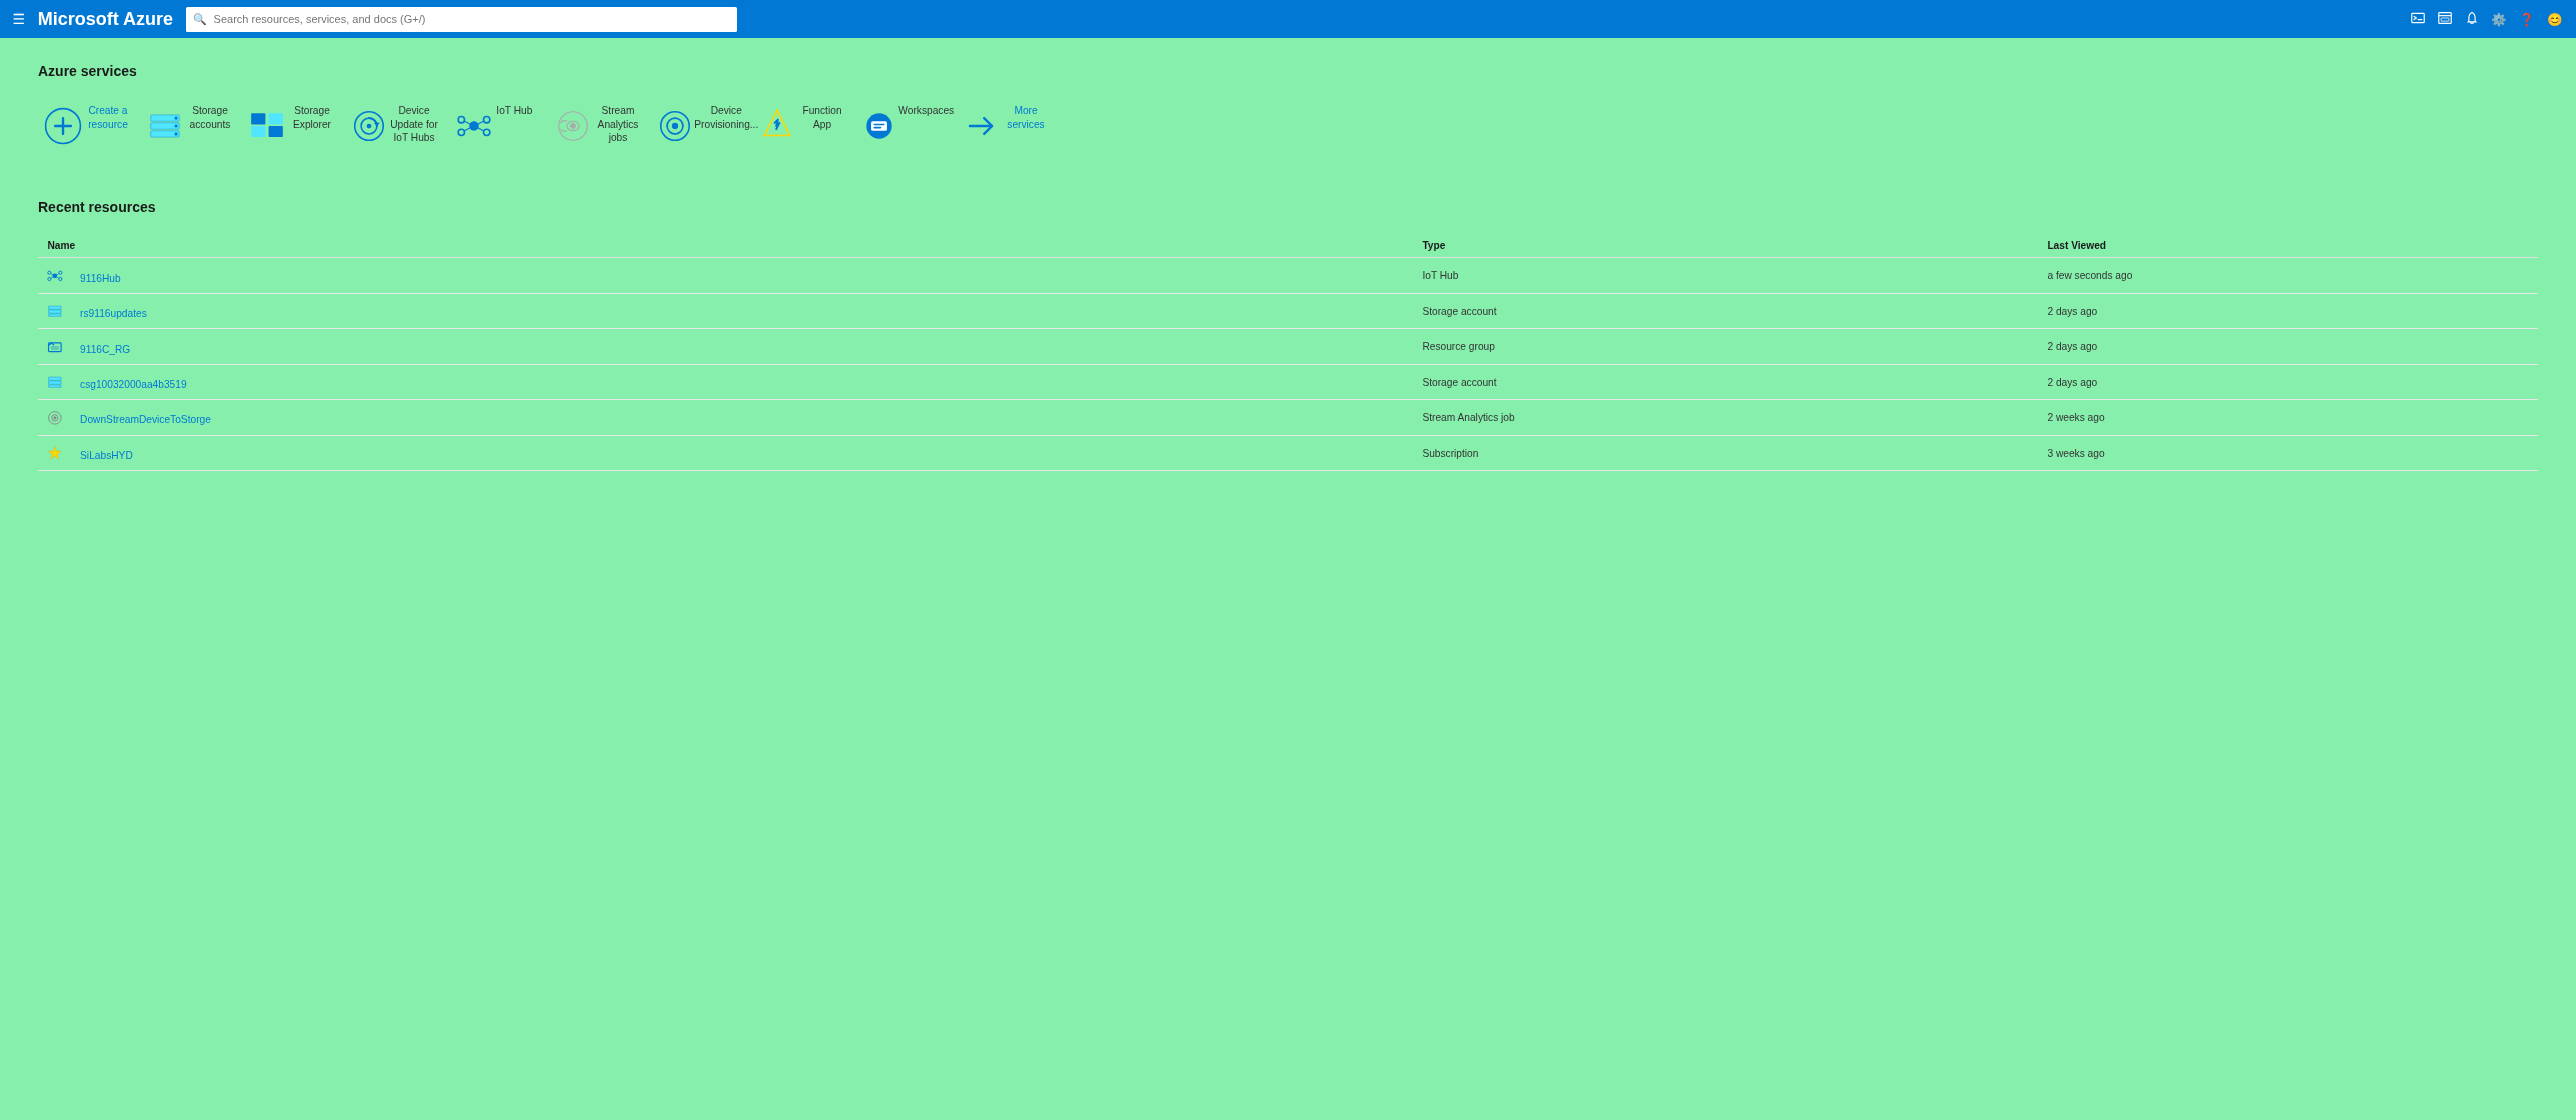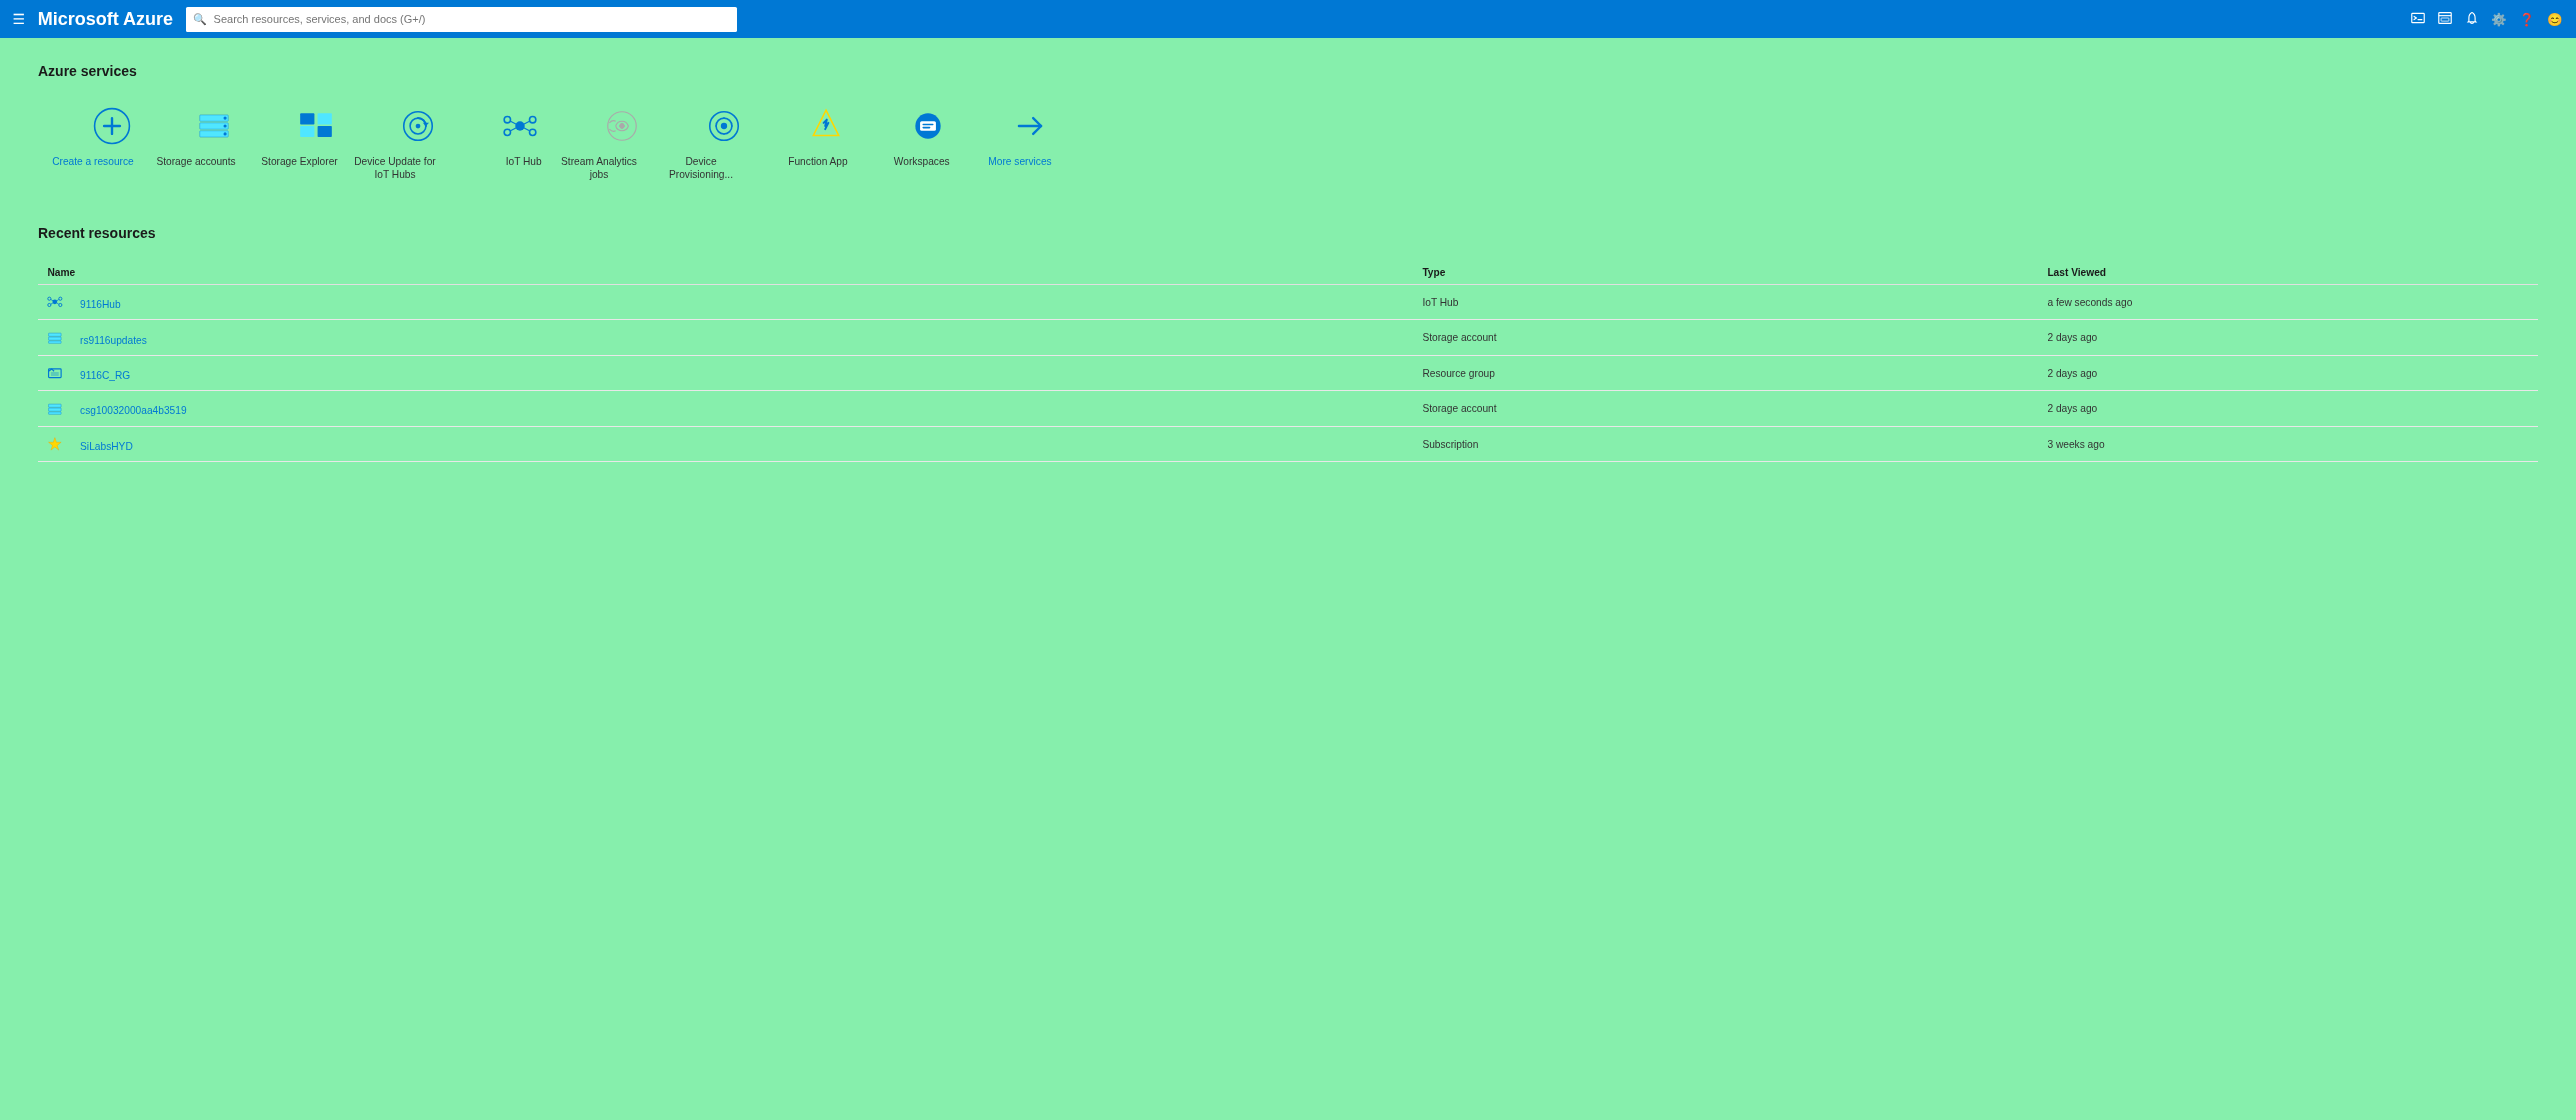--- a/index.html
+++ b/index.html
@@ -74,22 +74,22 @@
     .services-grid {
       display: flex;
       gap: 0;
       flex-wrap: nowrap;
       margin-bottom: 38px;
       align-items: flex-start;
     }
 
     .service-item {
       display: flex;
-      flex-direction: column;
-      align-items: flex-end;
+      flex-direction: row;
+      align-items: flex-start;
       text-align: center;
       width: 102px;
       cursor: pointer;
       padding: 6.3px;
       border-radius: 3.1px;
     }
 
     .service-icon {
       width: 44px;
       height: 44px;
@@ -407,20 +407,36 @@
       </div>
     </td>
     <td>Storage account</td>
     <td>2 days ago</td>
   </tr>
           <tr>
     <td>
       <div class="resource-name-cell">
         <div class="resource-icon">
           <svg width="15.7" height="15.7" viewBox="0 0 20 20">
+        <circle cx="10" cy="10" r="8" fill="none" stroke="#888" stroke-width="1.2"></circle>
+        <circle cx="10" cy="10" r="4" fill="none" stroke="#888" stroke-width="1.2"></circle>
+        <circle cx="10" cy="10" r="2" fill="#888"></circle>
+      </svg>
+        </div>
+        <a class="resource-link">DownStreamDeviceToStorge</a>
+      </div>
+    </td>
+    <td>Stream Analytics job</td>
+    <td>2 weeks ago</td>
+  </tr>
+          <tr>
+    <td>
+      <div class="resource-name-cell">
+        <div class="resource-icon">
+          <svg width="15.7" height="15.7" viewBox="0 0 20 20">
         <polygon points="10,2 12,8 18,8 13,12 15,18 10,14 5,18 7,12 2,8 8,8" fill="#ffd700" stroke="#f0a000" stroke-width="0.5"></polygon>
       </svg>
         </div>
         <a class="resource-link">SiLabsHYD</a>
       </div>
     </td>
     <td>Subscription</td>
     <td>3 weeks ago</td>
   </tr>
         </tbody>

